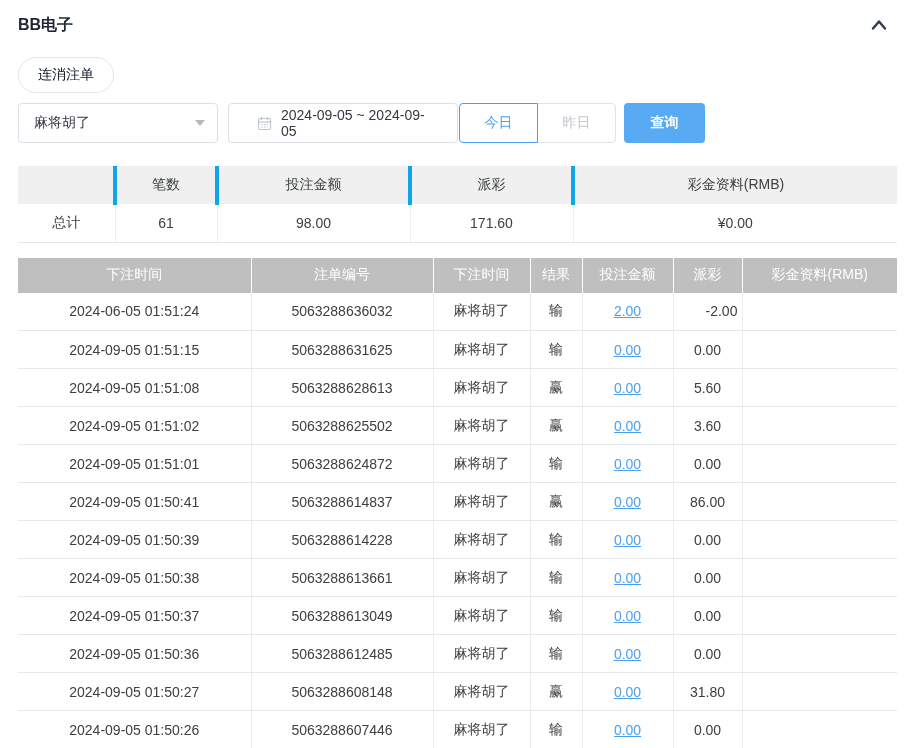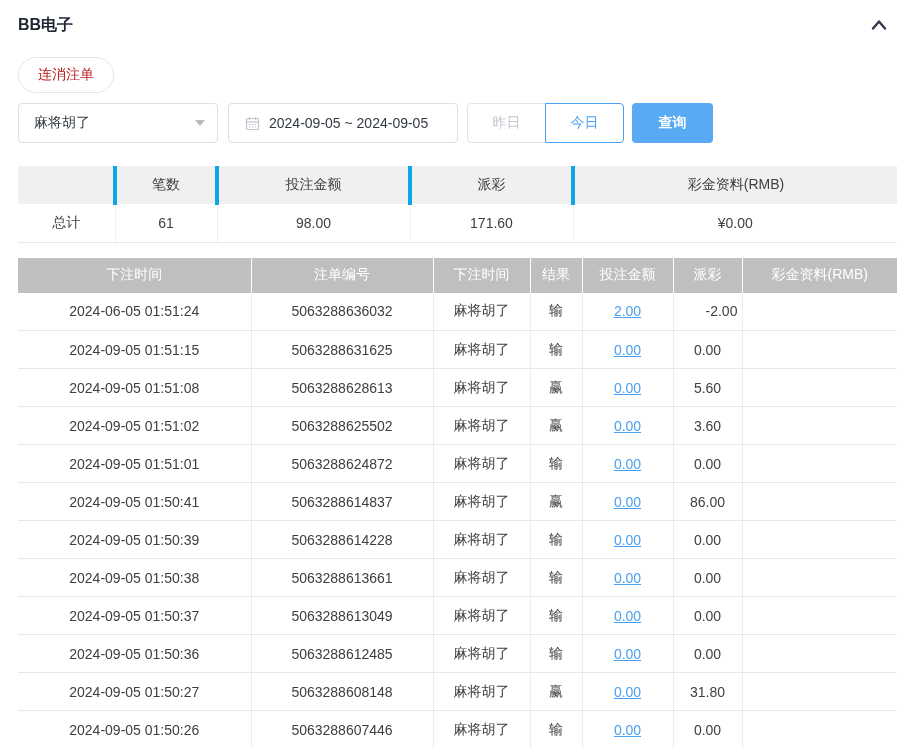--- a/index.html
+++ b/index.html
@@ -18,30 +18,30 @@
   body{
     width:915px;height:748px;overflow:hidden;
     font-family:"Liberation Sans","DejaVu Sans",sans-serif;
     font-size:14px;color:#3c4043;
   }
   .panel-header{display:flex;justify-content:space-between;align-items:center;padding:15px 25px 0 18px;gap:38px;}
   .page-title{font-size:16px;font-weight:bold;color:#1f2633;line-height:20px;}
   .collapse-btn{background:none;border:none;cursor:pointer;padding:0 2px;line-height:0;}
   .tabs{margin:22px 18px 0;display:flex;gap:14px;height:36px;}
   .tab{height:36px;padding:0 19px;border-radius:18px;background:#fff;border:1px solid #e2e5e9;
-       color:#b91c1c;font-size:14px;cursor:pointer;font-family:inherit;}
+       color:#0f172a;font-size:14px;cursor:pointer;font-family:inherit;}
   .tab.active{border-color:var(--accent);color:var(--accent);font-weight:bold;}
   .filters{margin:10px 18px 0;display:flex;align-items:center;height:40px;}
   .select-box{width:200px;height:40px;border:1px solid var(--control-border);border-radius:4px;
        display:flex;align-items:center;padding:0 12px 0 15px;margin-right:10px;cursor:pointer;color:#333942;}
   .select-box .grow{flex:1;}
   .caret-down{width:0;height:0;border-left:5px solid transparent;border-right:5px solid transparent;
        border-top:6px solid #b6b9bf;}
   .date-box{width:230px;height:40px;border:1px solid var(--control-border);border-radius:4px;
-       display:flex;align-items:center;padding:0 16px;margin-right:9px;cursor:pointer;color:#333942;}
+       display:flex;align-items:center;padding:0 28px;margin-right:1px;cursor:pointer;color:#333942;}
   .date-box .cal{line-height:0;margin-right:9px;}
   .btn-group{display:flex;}
   .range-btn{width:79px;height:40px;background:#fff;border:1px solid #dfe3e8;color:var(--muted);
        font-size:14px;cursor:pointer;margin-left:-1px;position:relative;font-family:inherit;}
   .range-btn:first-child{margin-left:0;border-radius:4px 0 0 4px;}
   .range-btn:last-child{border-radius:0 4px 4px 0;}
   .range-btn.active{border-color:var(--accent);color:var(--accent);z-index:2;}
   .search-btn{margin-left:8px;width:81px;height:40px;background:var(--accent-fill);color:#fff;
        border:none;border-radius:4px;font-size:14px;font-weight:bold;cursor:pointer;font-family:inherit;}
   table{border-collapse:collapse;table-layout:fixed;width:879px;}
@@ -93,22 +93,22 @@
             <line x1="1.5" y1="6" x2="13.5" y2="6" stroke="#c0c4cc" stroke-width="1.2"></line>
             <line x1="4.5" y1="1" x2="4.5" y2="4" stroke="#c0c4cc" stroke-width="1.2"></line>
             <line x1="10.5" y1="1" x2="10.5" y2="4" stroke="#c0c4cc" stroke-width="1.2"></line>
             <line x1="4" y1="8.5" x2="11" y2="8.5" stroke="#c0c4cc" stroke-width="1.2" stroke-dasharray="1.6 1.4"></line>
             <line x1="4" y1="11" x2="11" y2="11" stroke="#c0c4cc" stroke-width="1.2" stroke-dasharray="1.6 1.4"></line>
           </svg>
       </span>
       <span>2024-09-05 ~ 2024-09-05</span>
     </div>
     <div class="btn-group" id="quick-ranges">
+        <button class="range-btn active">今日</button>
         <button class="range-btn">昨日</button>
-        <button class="range-btn active">今日</button>
       </div>
     <button class="search-btn">查询</button>
   </div>
 
   <table class="summary-table">
     <colgroup>
         <col style="width:97px">
         <col style="width:102px">
         <col style="width:193px">
         <col style="width:163px">

